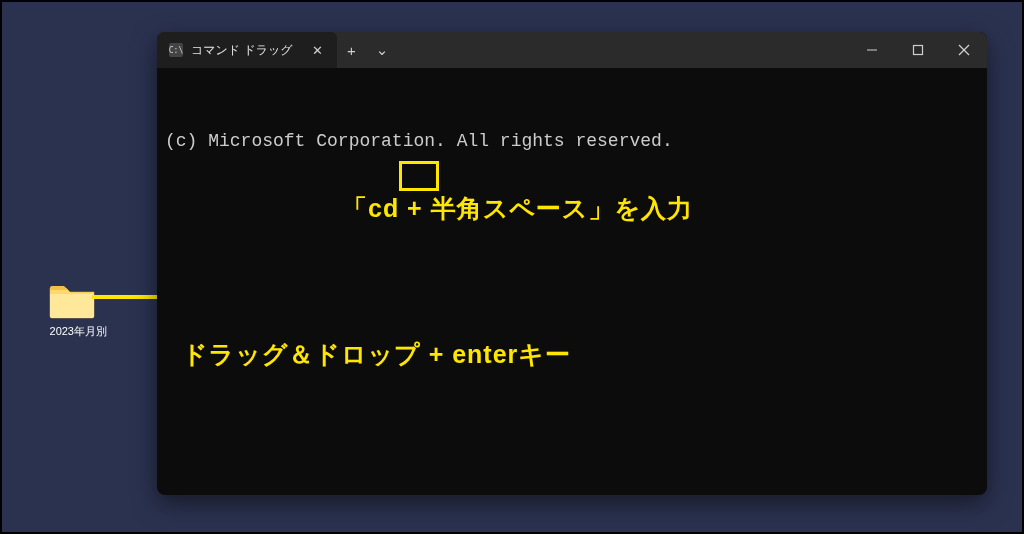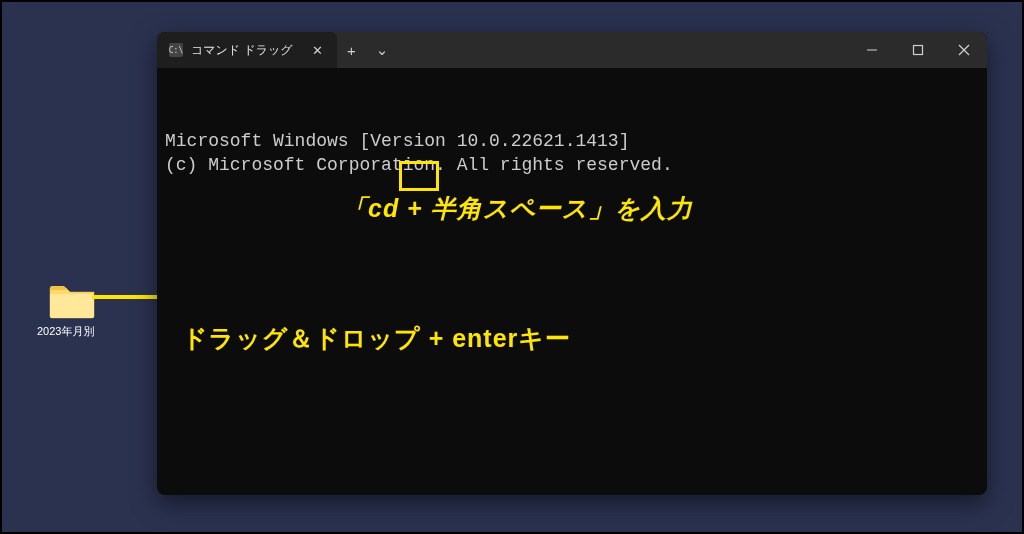--- a/index.html
+++ b/index.html
@@ -10,21 +10,21 @@
       font-family: "Yu Gothic UI", "Meiryo", sans-serif;
       position: relative;
       overflow: hidden;
       border: 2px solid #000;
     }
     .desktop-icon {
       position: absolute;
       left: 35px;
       top: 280px;
       width: 70px;
-      text-align: left;
+      text-align: right;
     }
     .folder-svg { display: block; margin: 0 auto; }
     .desktop-icon-label {
       color: #fff;
       font-size: 11px;
       margin-top: 4px;
       display: block;
     }
     .arrow-annotation {
       position: absolute;
@@ -128,22 +128,22 @@
       pointer-events: none;
       background: transparent;
     }
     .anno {
       position: absolute;
       color: #ffe600;
       font-weight: 700;
       font-family: "Yu Gothic", "Meiryo", sans-serif;
       pointer-events: none;
     }
-    .anno-1 { left: 340px; top: 190px; font-size: 25px; letter-spacing: 1px; font-style: italic; }
-    .anno-2 { left: 180px; top: 320px; font-size: 25px; letter-spacing: 1px; text-align: center; }
+    .anno-1 { left: 340px; top: 190px; font-size: 25px; letter-spacing: 1px; }
+    .anno-2 { left: 180px; top: 336px; font-size: 25px; letter-spacing: 1px; text-align: center; }
   </style>
 </head>
 <body>
 
 <div class="desktop-icon">
   <svg class="folder-svg" width="48" height="38" viewBox="0 0 48 38">
     <path d="M2 6 h16 l4 4 h24 v24 a2 2 0 0 1 -2 2 H4 a2 2 0 0 1 -2 -2 Z" fill="#ffd96a" stroke="#e6b84a" stroke-width="0.5"></path>
     <path d="M2 6 a2 2 0 0 1 2 -2 h12 l4 4 H2 Z" fill="#f0c24a"></path>
     <path d="M2 12 h44 v22 a2 2 0 0 1 -2 2 H4 a2 2 0 0 1 -2 -2 Z" fill="#ffe89a"></path>
   </svg>
@@ -180,20 +180,20 @@
       </div>
       <div class="win-btn">
         <svg width="12" height="12">
             <line x1="1" y1="1" x2="11" y2="11" stroke="#cfcfcf" stroke-width="1.2"></line>
             <line x1="11" y1="1" x2="1" y2="11" stroke="#cfcfcf" stroke-width="1.2"></line>
           </svg>
       </div>
     </div>
   </div>
   <div class="terminal-body">
-    <span class="terminal-line">Microsoft Windows [Version 10.0.22621.1413]</span><span class="terminal-line">(c) Microsoft Corporation. All rights reserved.</span><span class="terminal-line"> </span>
+    <span class="terminal-line">(c) Microsoft Corporation. All rights reserved.</span><span class="terminal-line"> </span>
     
     <div class="cmd-highlight" style="left:242px; top:93px; width:40px; height:30px;"></div>
   </div>
 </div>
 
 <div class="anno anno-1">「cd + 半角スペース」を入力</div>
 <div class="anno anno-2">ドラッグ＆ドロップ + enterキー</div>
 
 </body></html>

